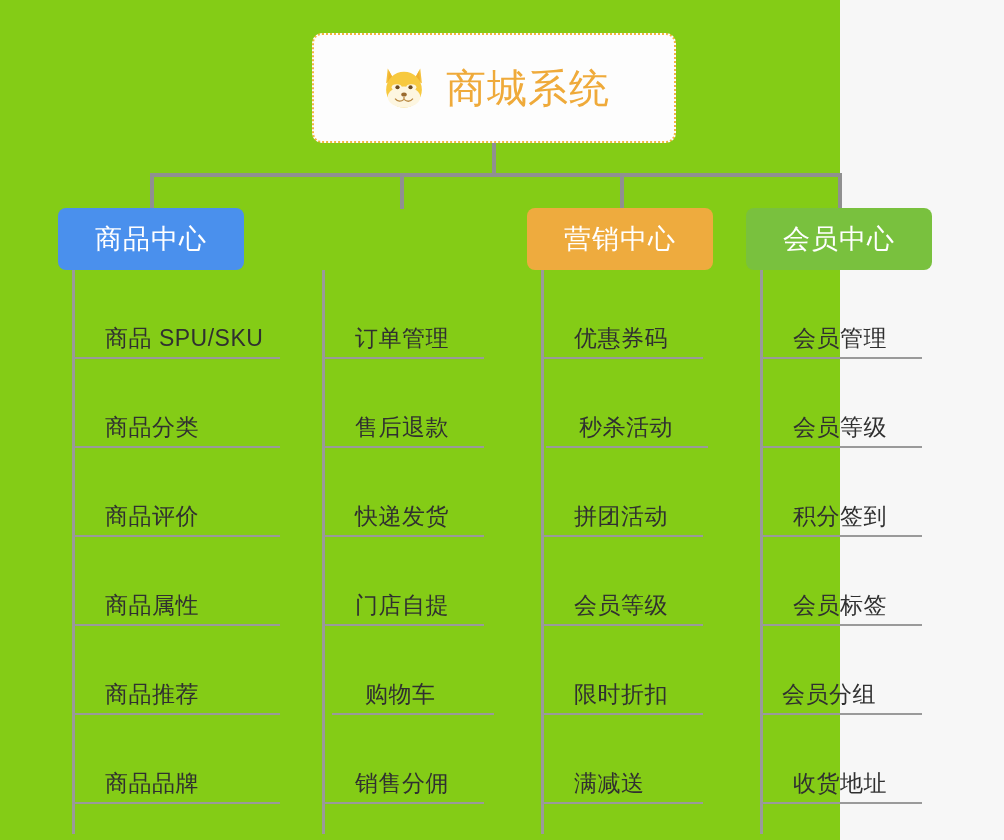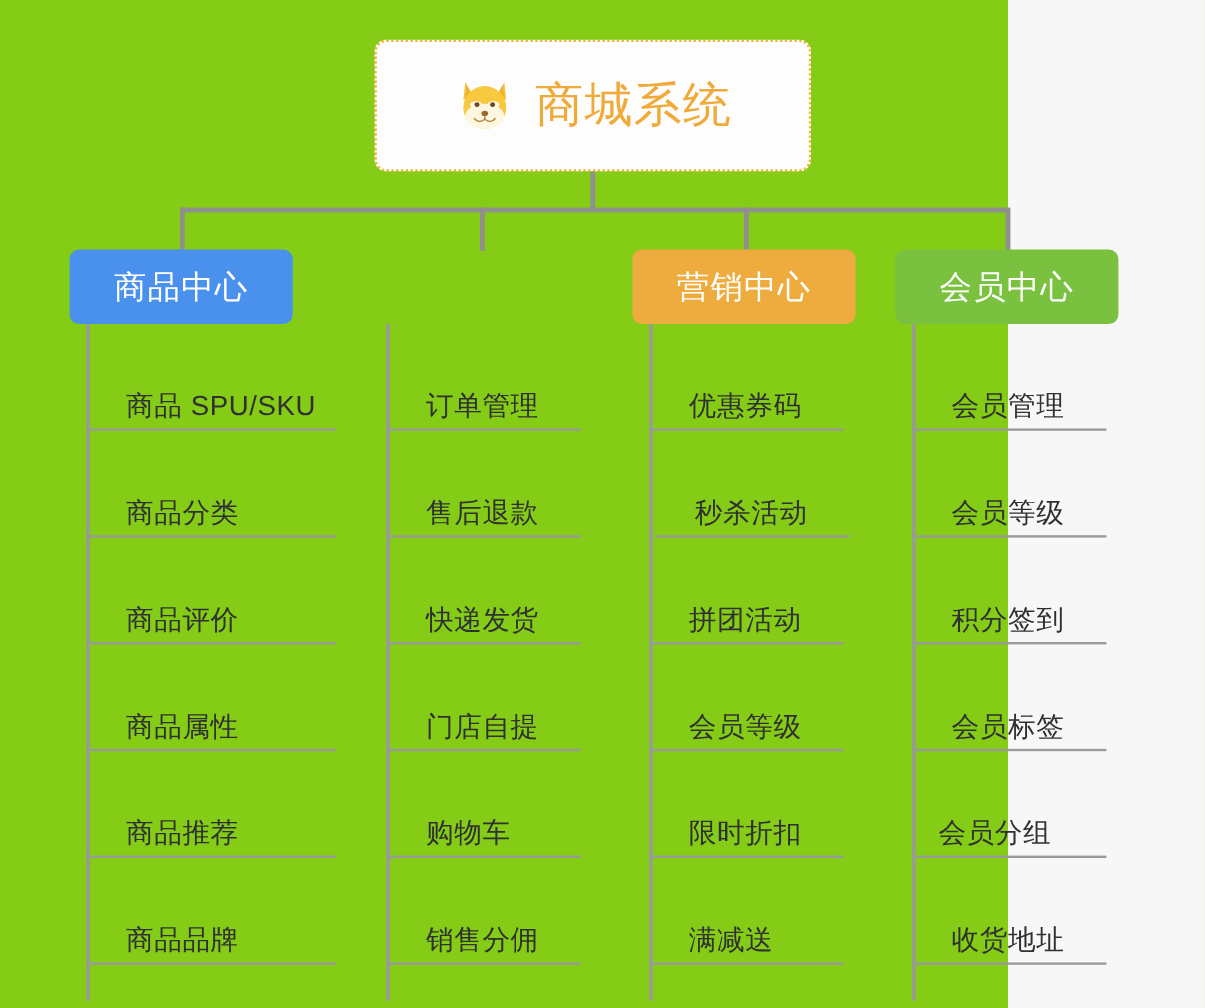--- a/index.html
+++ b/index.html
@@ -188,21 +188,21 @@
       </div>
       <div class="leaf" style="left: 322px; top: 359px; width: 162px; position: absolute;">
         <span class="leaf-label">售后退款</span>
       </div>
       <div class="leaf" style="left: 322px; top: 448px; width: 162px; position: absolute;">
         <span class="leaf-label">快递发货</span>
       </div>
       <div class="leaf" style="left: 322px; top: 537px; width: 162px; position: absolute;">
         <span class="leaf-label">门店自提</span>
       </div>
-      <div class="leaf" style="left: 322px; top: 626px; width: 162px; position: absolute; text-align: center;">
+      <div class="leaf" style="left: 332px; top: 626px; width: 162px; position: absolute; text-align: center;">
         <span class="leaf-label">购物车</span>
       </div>
       <div class="leaf" style="left: 322px; top: 715px; width: 162px; position: absolute;">
         <span class="leaf-label">销售分佣</span>
       </div>
       <div class="leaf" style="left: 541px; top: 270px; width: 162px; position: absolute;">
         <span class="leaf-label">优惠券码</span>
       </div>
       <div class="leaf" style="left: 546px; top: 359px; width: 162px; position: absolute; text-align: right;">
         <span class="leaf-label">秒杀活动</span>

